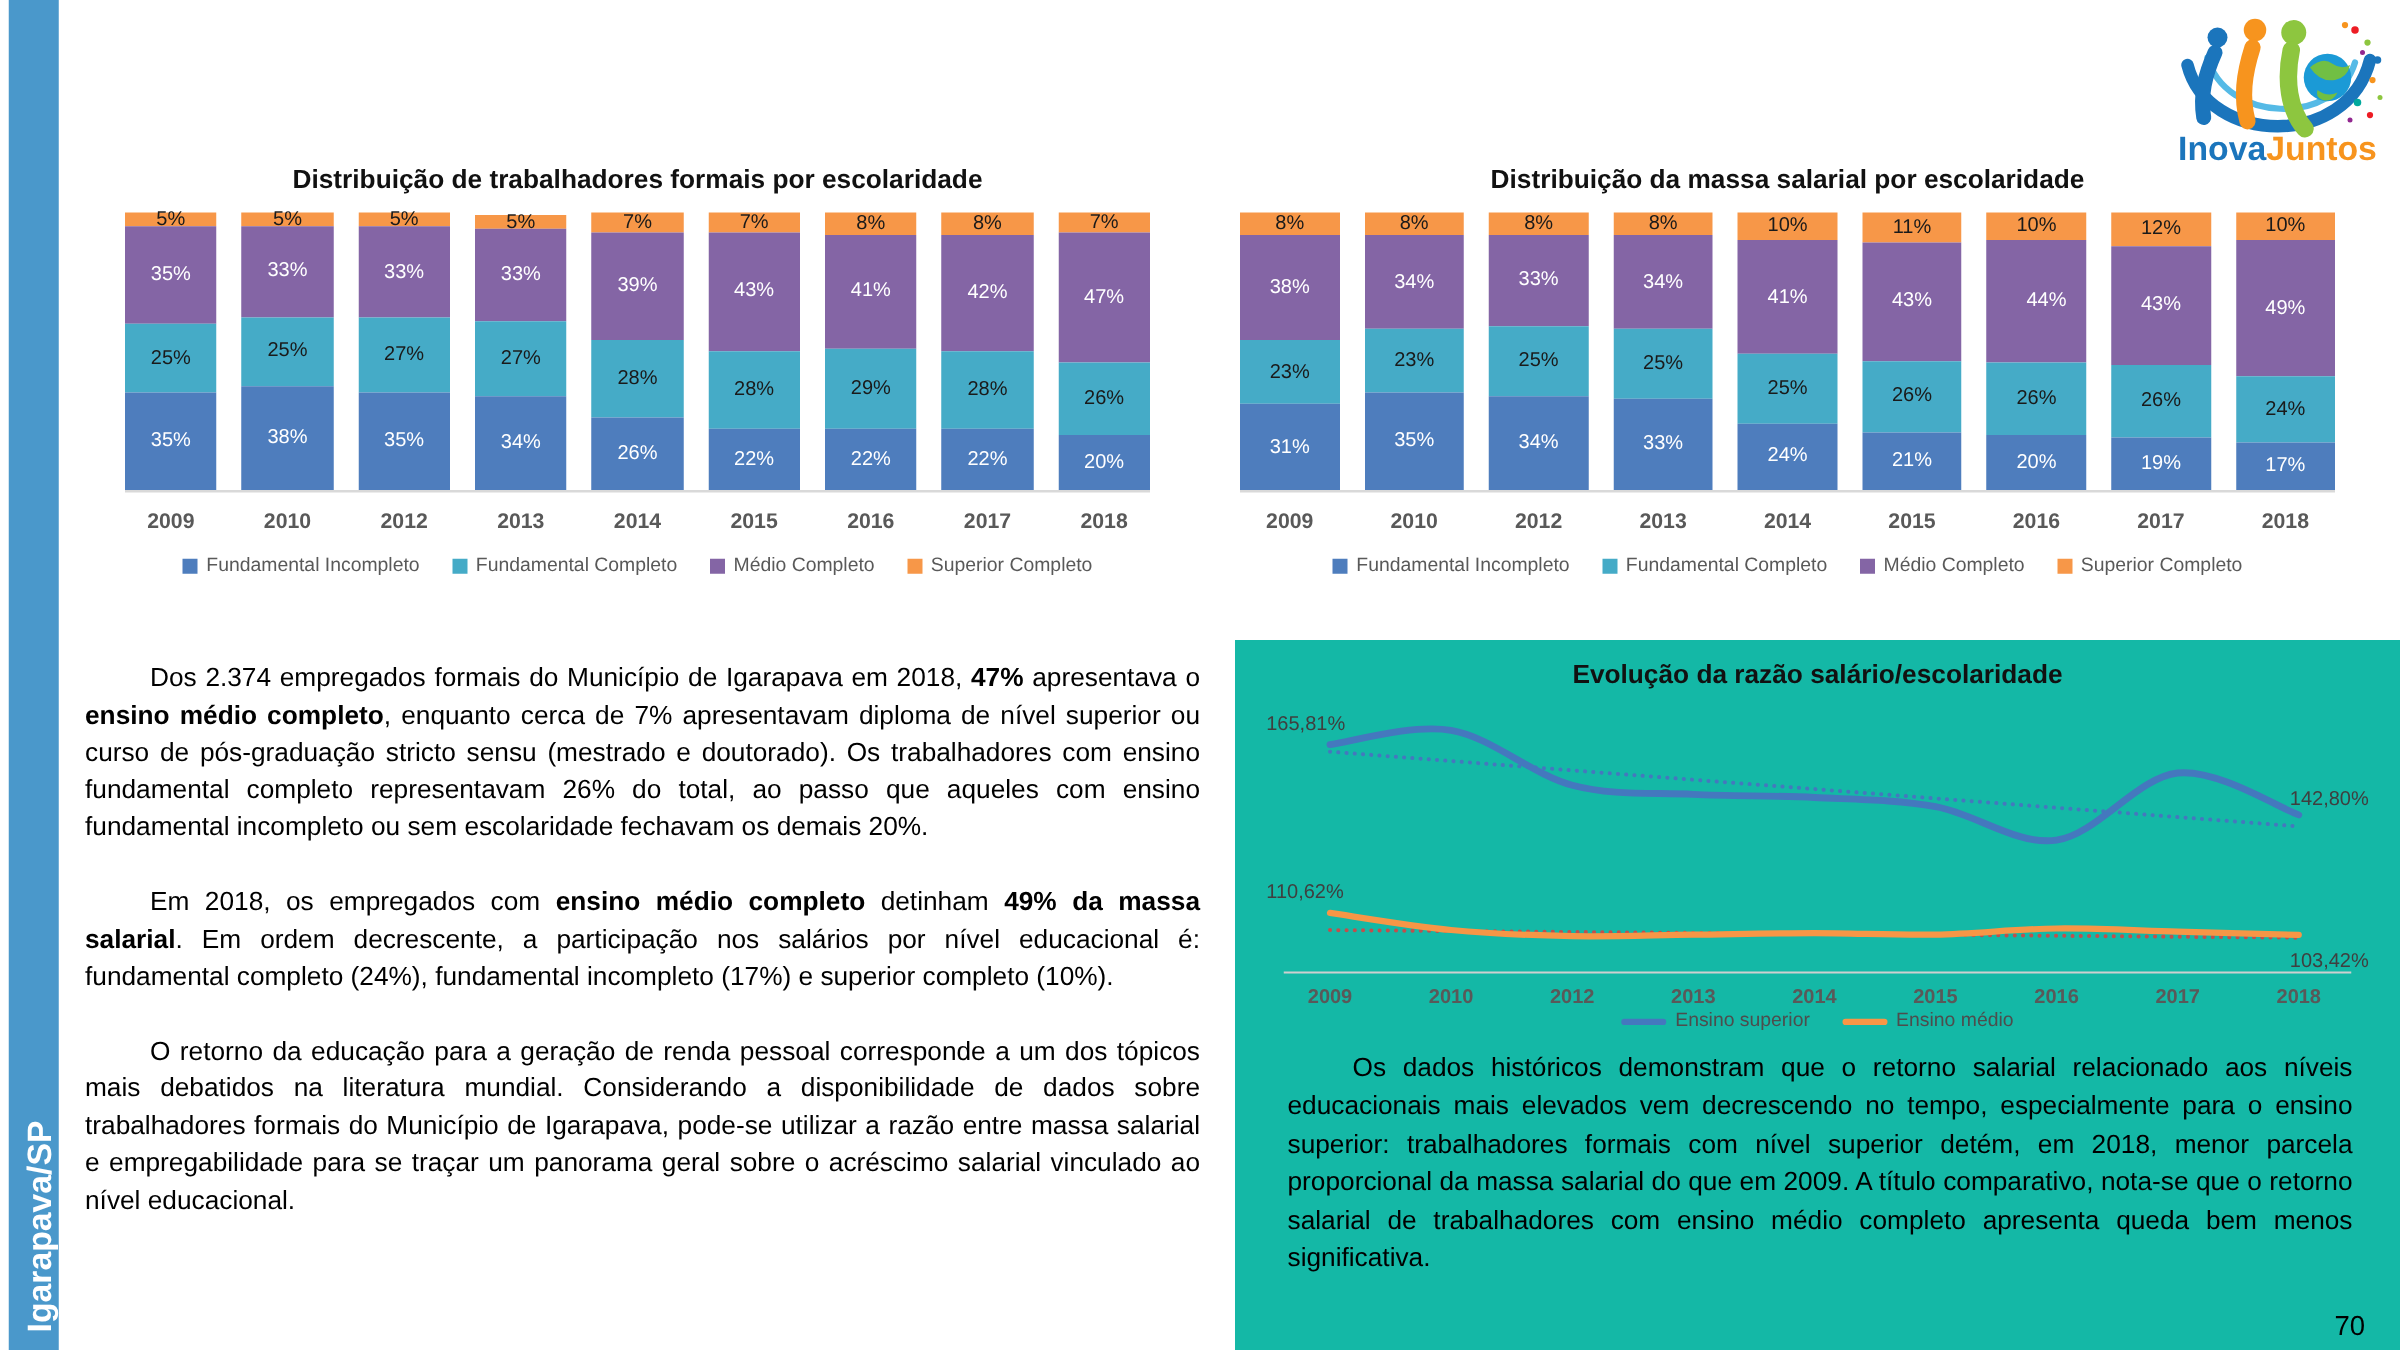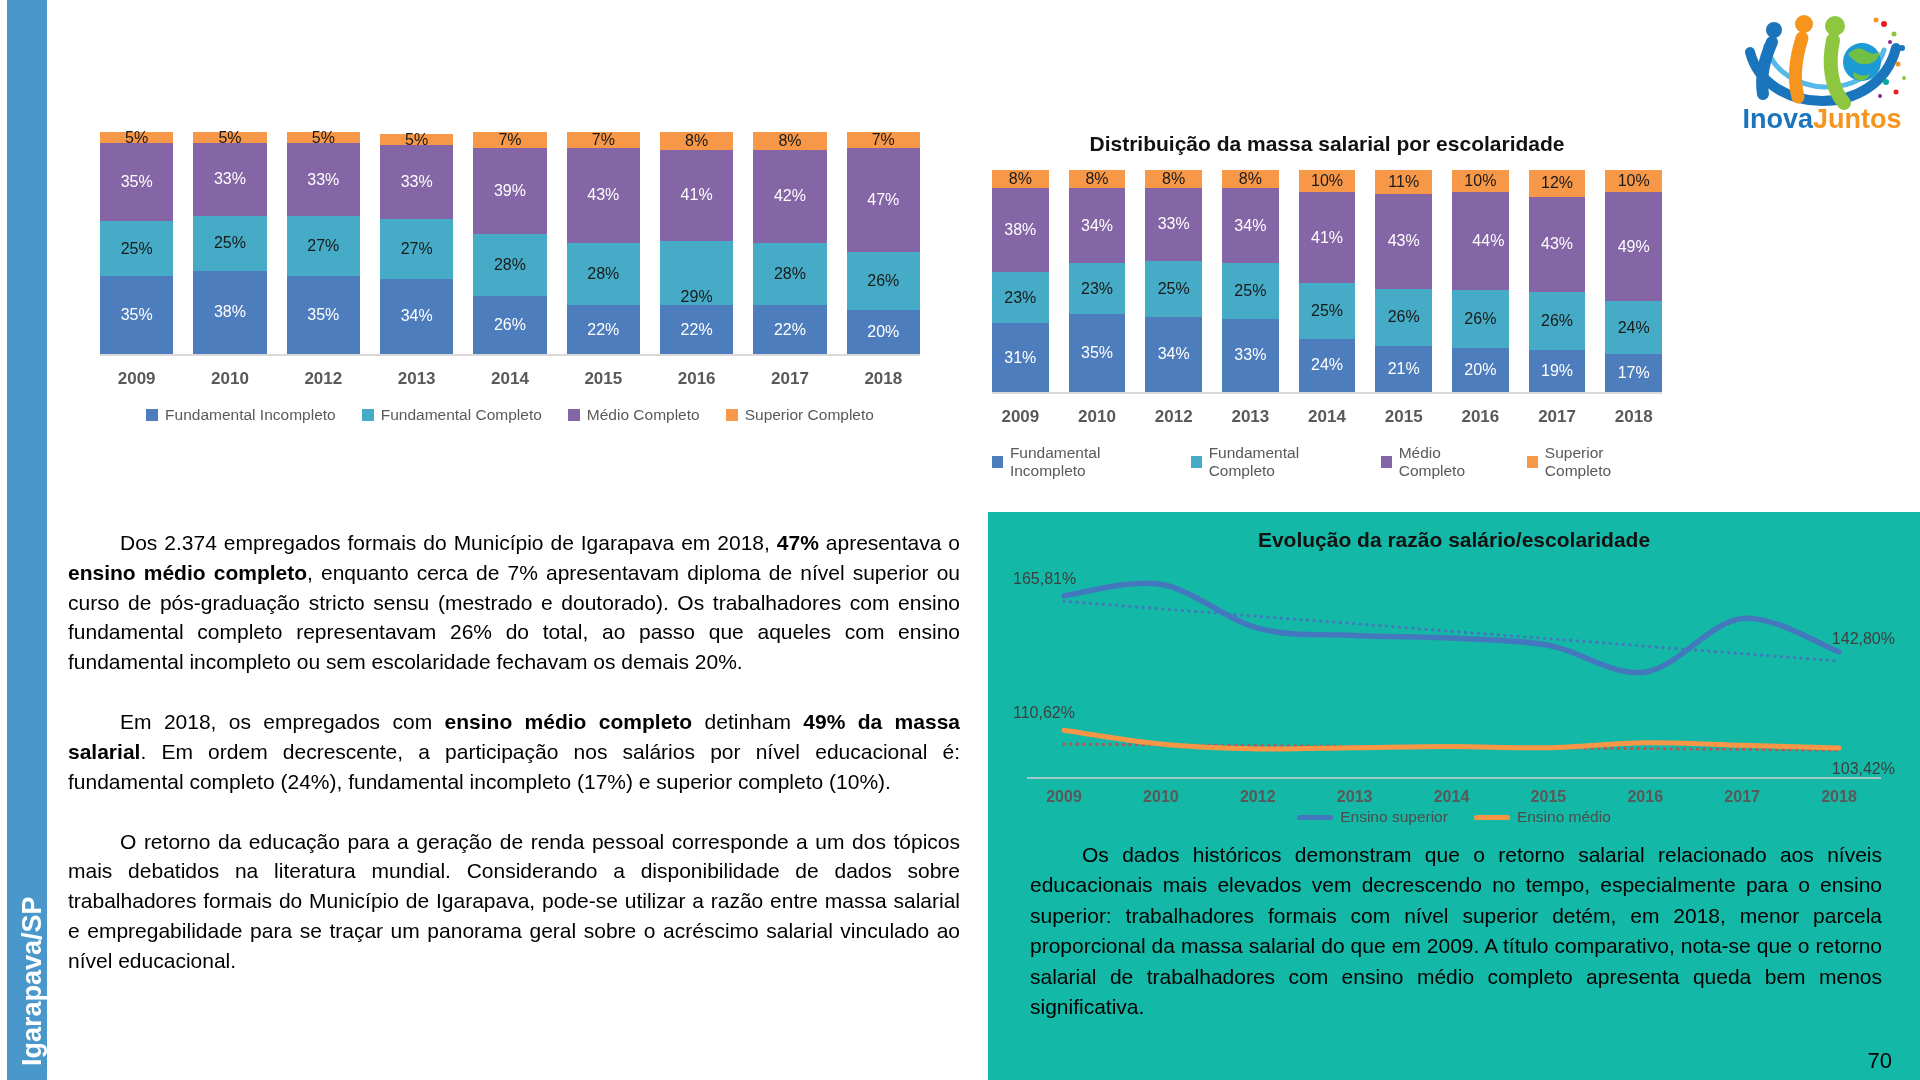--- a/index.html
+++ b/index.html
@@ -7,21 +7,21 @@
        font-family:"Liberation Sans", sans-serif;color:#000;}
   
   .sidebar{position:absolute;left:7px;top:0;width:40px;height:1080px;background:#4A98CB;}
   .sidebar-label{position:absolute;left:41px;bottom:14px;transform-origin:0 100%;
        transform:rotate(-90deg);white-space:nowrap;font-size:27px;font-weight:bold;color:#FFFFFF;}
   
   .logo{position:absolute;right:12px;top:4px;width:172px;height:132px;}
   
   .chart{position:absolute;top:132px;}
   #chart-left{left:100px;width:820px;}
-  #chart-right{left:992px;width:670px;}
+  #chart-right{left:992px;width:876px;}
   .chart-title{text-align:center;font-weight:bold;font-size:21px;color:#111;margin:0 0 14px;}
   .bars{display:flex;gap:20px;height:222px;align-items:flex-end;}
   .col{flex:1;display:flex;flex-direction:column;justify-content:flex-end;height:100%;}
   .seg{display:flex;align-items:center;justify-content:center;font-size:16px;overflow:visible;}
   .seg span{line-height:1;}
   .cats{display:flex;gap:20px;border-top:2px solid #D9D9D9;padding-top:13px;
         font-weight:bold;color:#595959;font-size:17px;}
   .cats span{flex:1;text-align:center;}
   .legend{display:flex;justify-content:center;gap:26px;margin-top:17px;color:#595959;font-size:15.5px;}
   .lg-item{display:flex;align-items:center;gap:7px;}
@@ -69,20 +69,21 @@
       <circle cx="150" cy="78" r="3" fill="#00A99D"></circle>
     <circle cx="160" cy="88" r="2.5" fill="#ED1C24"></circle>
       <circle cx="140" cy="16" r="2.5" fill="#F7941E"></circle>
     <circle cx="168" cy="74" r="2" fill="#8DC63F"></circle>
       <circle cx="144" cy="92" r="2" fill="#92278F"></circle>
   </g>
   <text x="86" y="124" text-anchor="middle" font-size="27" font-weight="bold"><tspan fill="#1B75BC">Inova</tspan><tspan fill="#F7941E">Juntos</tspan></text>
 </svg>
 
 <section class="chart" id="chart-left">
+  <h2 class="chart-title">Distribuição de trabalhadores formais por escolaridade</h2>
   <div class="bars">
       <div class="col">
         <div class="seg" style="height: 11.1px; background: rgb(247, 151, 72); color: rgb(26, 26, 26);">
           <span>5%</span>
         </div>
         <div class="seg" style="height: 77.7px; background: rgb(132, 101, 165); color: rgb(255, 255, 255);">
           <span>35%</span>
         </div>
         <div class="seg" style="height: 55.5px; background: rgb(69, 171, 199); color: rgb(26, 26, 26);">
           <span>25%</span>
@@ -161,21 +162,21 @@
           <span>22%</span>
         </div>
       </div>
       <div class="col">
         <div class="seg" style="height: 17.8px; background: rgb(247, 151, 72); color: rgb(26, 26, 26);">
           <span>8%</span>
         </div>
         <div class="seg" style="height: 91px; background: rgb(132, 101, 165); color: rgb(255, 255, 255);">
           <span>41%</span>
         </div>
-        <div class="seg" style="height: 64.4px; background: rgb(69, 171, 199); color: rgb(26, 26, 26); align-items: flex-end;">
+        <div class="seg" style="height: 64.4px; background: rgb(69, 171, 199); color: rgb(26, 26, 26);">
           <span>29%</span>
         </div>
         <div class="seg" style="height: 48.8px; background: rgb(78, 125, 189); color: rgb(255, 255, 255);">
           <span>22%</span>
         </div>
       </div>
       <div class="col">
         <div class="seg" style="height: 17.8px; background: rgb(247, 151, 72); color: rgb(26, 26, 26);">
           <span>8%</span>
         </div>

